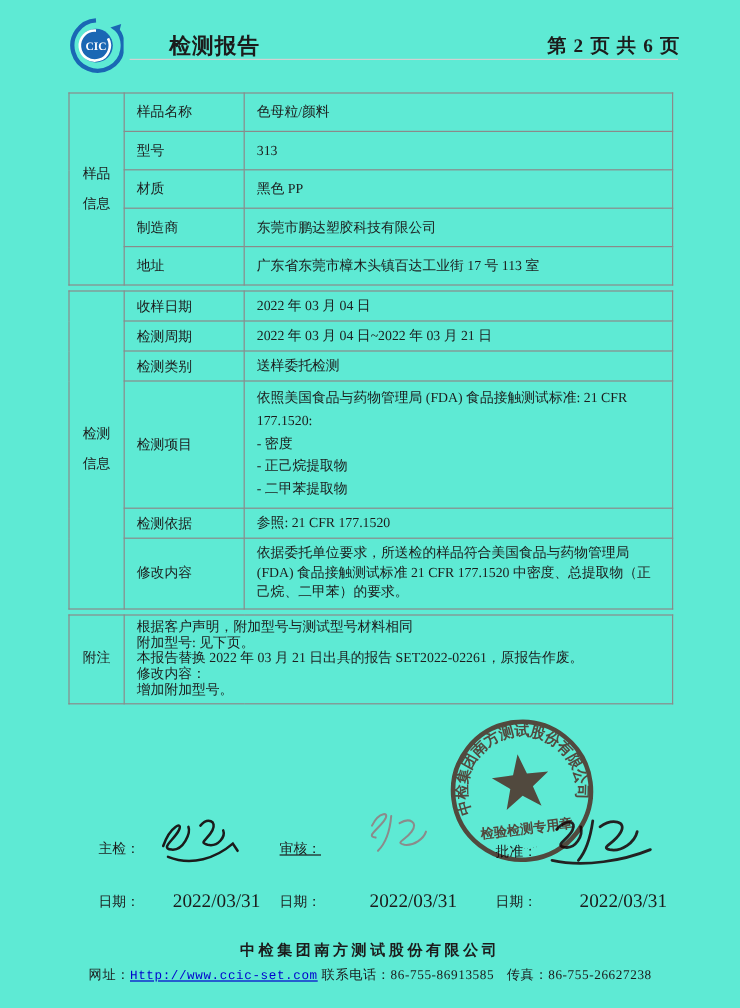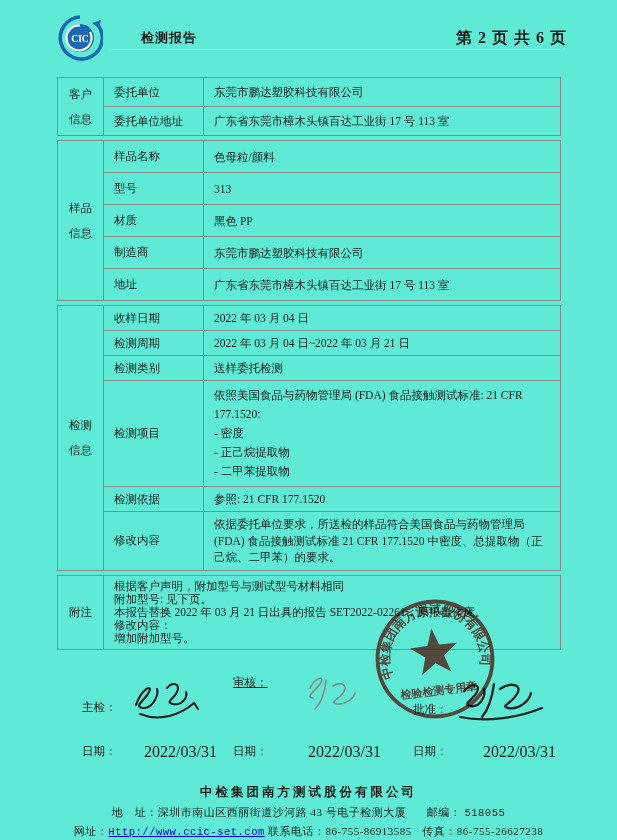--- a/index.html
+++ b/index.html
@@ -9,21 +9,21 @@
     background:#5eead4; overflow:hidden;
     font-family:"Liberation Serif","DejaVu Serif",serif;
     color:#1c1c1c;
   }
   
   .header { position:absolute; left:57px; top:14px; right:50px; height:48px;
     display:flex; align-items:center; }
   .header-rule { position:absolute; left:108px; top:49px; right:52px;
     border-top:1px solid #d2d2d2; }
   .logo { width:46px; height:46px; flex:0 0 auto; }
-  .h-title { font-size:13px; font-weight:bold; margin-left:38px; letter-spacing:1px; }
+  .h-title { font-size:18px; font-weight:bold; margin-left:38px; letter-spacing:1px; }
   .h-no { font-size:12px; font-weight:bold; margin-left:56px; }
   .h-page { font-size:16px; font-weight:bold; margin-left:auto; letter-spacing:1px; }
   
   .tables { position:absolute; left:57px; top:77px; width:504px; }
   table.sec { border-collapse:collapse; table-layout:fixed; width:504px; margin-bottom:4px; }
   table.sec td { border:1px solid #8a8a8a; font-size:11.5px; vertical-align:middle; }
   td.cat { width:46px; text-align:center; white-space:pre-line; line-height:25px; padding:0 2px; }
   td.lbl { width:100px; padding:0 10px; }
   td.val { padding:3px 10px; line-height:18px; white-space:pre-line; }
   tr.h29 td.lbl, tr.h29 td.val { height:29px; }
@@ -59,39 +59,20 @@
       <circle cx="23" cy="23" r="14" fill="#1a67b4"></circle>
       <path d="M 23 10.5 A 12.5 12.5 0 1 0 33 17" fill="none" stroke="#ffffff" stroke-width="2.2"></path>
       <text x="23" y="26.5" text-anchor="middle" font-size="9.5" font-weight="bold" font-family="Liberation Serif, serif" fill="#ffffff">CIC</text>
     </svg>
     <div class="h-title">检测报告</div>
     <div class="h-page">第 2 页 共 6 页</div>
   </div>
 
   <div class="tables">
 
-    <table class="sec">
-      <colgroup>
-          <col style="width:46px">
-          <col style="width:100px">
-          <col>
-        </colgroup>
-      <tbody>
-      <tr class="h29">
-        <td class="cat" rowspan="2">客户
-信息</td>
-        <td class="lbl">委托单位</td>
-        <td class="val">东莞市鹏达塑胶科技有限公司</td>
-      </tr>
-      <tr class="h29">
-        <td class="lbl">委托单位地址</td>
-        <td class="val">广东省东莞市樟木头镇百达工业街 17 号 113 室</td>
-      </tr>
-      </tbody>
-    </table>
 
     <table class="sec">
       <colgroup>
           <col style="width:46px">
           <col style="width:100px">
           <col>
         </colgroup>
       <tbody>
       <tr class="h32">
         <td class="cat" rowspan="5">样品
@@ -177,21 +158,21 @@
   </div>
 
   <div class="sig-label" style="left:82px; top:700px;">主检：</div>
   <svg class="sig-svg" style="left:122px; top:678px;" width="85" height="46" viewBox="0 0 85 46">
     <g fill="none" stroke="#1b1b1b" stroke-width="2.1" stroke-linecap="round">
       <path d="M14 27 C20 10 31 6 27 14 C23 22 11 29 21 30 C31 31 37 16 35 11"></path>
       <path d="M45 10 C51 3 59 6 55 14 C51 22 43 24 51 26 C60 28 66 19 64 14"></path>
       <path d="M18 36 C38 44 58 37 72 25 L76 31"></path>
     </g>
   </svg>
-  <div class="sig-label" style="left:233px; top:675px;text-decoration:underline;">审核：</div>
+  <div class="sig-label" style="left:233px; top:700px;text-decoration:underline;">审核：</div>
   <svg class="sig-svg" style="left:292px; top:672px;" width="70" height="45" viewBox="0 0 70 45">
     <g fill="none" stroke="#8b8b8b" stroke-width="1.7" stroke-linecap="round">
       <path d="M18 16 C24 4 34 4 28 12 C22 20 13 25 21 26"></path>
       <path d="M34 8 C33 20 29 31 23 37"></path>
       <path d="M41 14 C49 9 57 13 51 21 C45 29 37 30 45 32 C53 33 61 27 63 21"></path>
     </g>
   </svg>
   <div class="sig-label" style="left:413px; top:702px;">批准：</div>
   <svg class="sig-svg" style="left:452px; top:676px;" width="95" height="50" viewBox="0 0 95 50">
     <g fill="none" stroke="#222222" stroke-width="2.3" stroke-linecap="round">
@@ -221,26 +202,20 @@
     </text>
     <text x="70" y="107" text-anchor="middle" font-size="11.5" font-weight="bold" fill="#d8403a" font-family="Liberation Serif, serif">检验检测专用章</text>
     <text font-size="4.5" fill="#d8403a">
       <textPath href="#arcBot" startOffset="6">· · · · · · · · · · · · ·</textPath>
     </text>
   </svg>
 
   <div class="footer">
     <div class="f-company">中检集团南方测试股份有限公司</div>
     <div class="f-line">
-      <span>地　址：</span><span>深圳市南山区西丽街道沙河路 43 号电子检测大厦</span>
-      <span style="display:inline-block; width:14px;"></span>
-      <span>邮编：</span>
-      <span class="mono">518055</span>
-    </div>
-    <div class="f-line">
       <span>网址：</span><span class="mono link">Http://www.ccic-set.com</span>
       <span>联系电话：</span><span>86-755-86913585</span>
       <span style="display:inline-block; width:4px;"></span>
       <span>传真：</span><span>86-755-26627238</span>
     </div>
   </div>
 
 </div>
 
 </body></html>

